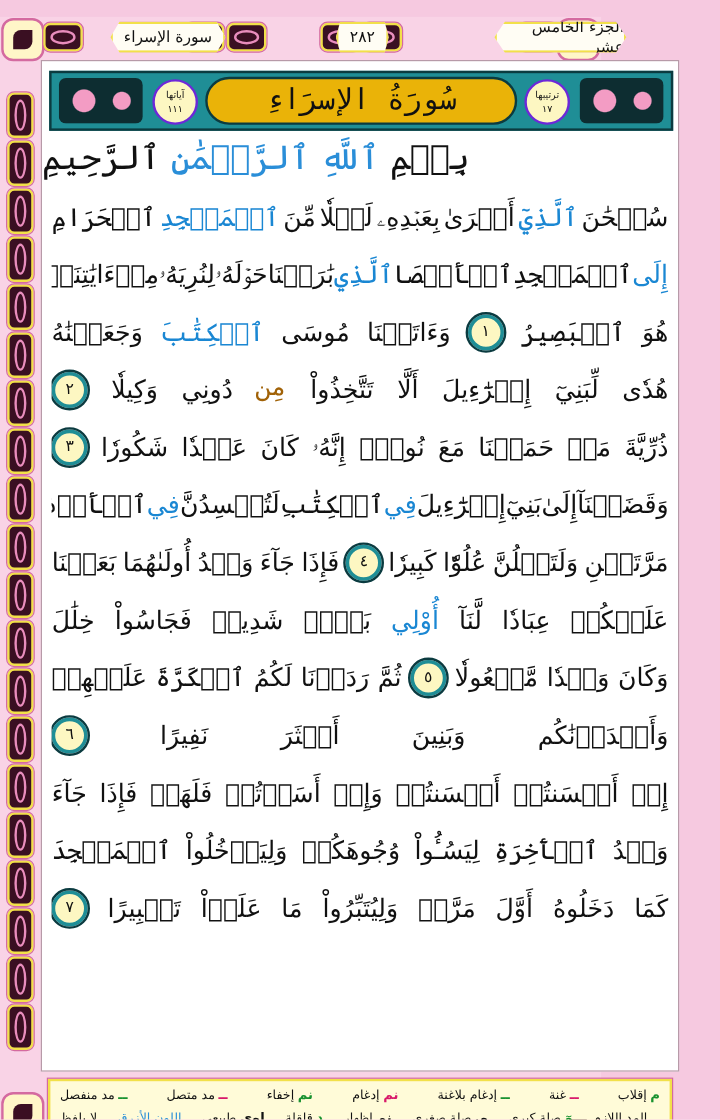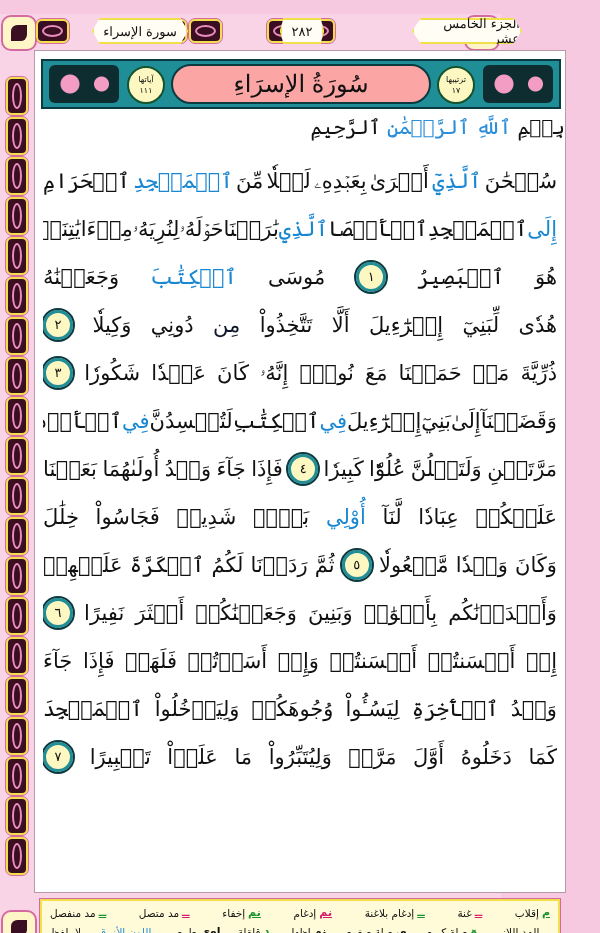--- a/index.html
+++ b/index.html
@@ -70,50 +70,50 @@
     background:
       radial-gradient(circle at 30% 50%, #f39cc4 0 9px, transparent 10px),
       radial-gradient(circle at 75% 50%, #f39cc4 0 7px, transparent 8px),
       #0d2d31;
     border-radius: 6px;
   }
   .orn-l { left: 6px; }
   .orn-r { right: 6px; }
   .banner .medal {
     position: absolute; top: 5px; width: 38px; height: 38px; border-radius: 50%;
-    background: #fdf7c2; border: 2px solid #14532d;
+    background: #fdf7c2; border: 2px solid #6d28d9;
     display: flex; flex-direction: column; align-items: center; justify-content: center;
     font-family: "DejaVu Serif", serif; font-size: 8px; line-height: 11px; color: #111;
   }
   .medal-l { left: 84px; }
   .medal-r { right: 84px; text-align: right; }
   .banner .title-box {
-    width: 260px; height: 40px; background: #fca5a5; border: 2px solid #0b3b40;
+    width: 260px; height: 40px; background: #eab308; border: 2px solid #0b3b40;
     border-radius: 22px; display: flex; align-items: center; justify-content: center;
-    font-family: Liberation Sans, sans-serif; font-size: 24px; color: #111; direction: rtl;
+    font-family: Liberation Mono, monospace; font-size: 24px; color: #111; direction: rtl;
   }
 
   
   .basmala {
     position: absolute; left: 0; right: 0; top: 64px; height: 40px;
-    text-align: right; direction: rtl;
-    font-family: "DejaVu Serif", serif; font-size: 20px; color: #111; margin-left: 48px;
+    text-align: left; direction: rtl;
+    font-family: "DejaVu Serif", serif; font-size: 28px; color: #111;
   }
   .basmala .blue { color: #2a8ed8; }
 
   
   .lines { position: absolute; left: 8px; right: 8px; top: 106px; }
   .line {
     height: 48px; direction: rtl; text-align: justify; text-align-last: justify;
     font-family: "DejaVu Serif", serif; font-size: 21px; line-height: 48px; color: #111;
     white-space: nowrap; overflow: hidden; display: flex; justify-content: space-between; align-items: center;
   }
   .w { display: inline-block; }
   .w.blue { color: #1a87d3; }
-  .w.green { color: #0f172a; }
+  .w.green { color: #a16207; font-family: Liberation Mono, monospace; }
 
   .ayah {
     display: inline-flex; align-items: center; justify-content: center;
     width: 30px; height: 30px; border-radius: 50%;
     background: #fdf7c2; border: 3px solid #1f8e96; outline: 2px solid #0b3b40;
     font-family: "DejaVu Serif", serif; font-size: 13px; color: #111; flex: none;
   }
 
   
   .hizb-marker {
@@ -124,21 +124,21 @@
 
   
   .legend {
     position: absolute; left: 40px; top: 885px; width: 520px; height: 44px;
     background: #fffbd8; border: 2px solid #f2e04a; outline: 1px solid #d46aa0;
     direction: rtl; padding: 2px 8px;
     font-family: "DejaVu Sans", sans-serif; font-size: 10.5px; color: #111;
   }
   .legend-row { display: flex; justify-content: space-between; align-items: center; height: 19px; }
   .lg { display: inline-flex; align-items: center; gap: 3px; white-space: nowrap; }
-  .sw { font-weight: bold; font-size: 11px; text-decoration: underline; }
+  .sw { font-weight: bold; font-size: 11px; }
   .sw.red { color: #d8186a; }
   .sw.green { color: #18922f; }
   .lg.blue-text { color: #2a8ed8; }
 </style>
 </head>
 <body>
 
 <div class="frame">
   <div class="corner c-tl"></div>
   <div class="corner c-tr"></div>
@@ -251,20 +251,21 @@
           <span class="w">بَٰرَكۡنَا</span>
           <span class="w">حَوۡلَهُۥ</span>
           <span class="w">لِنُرِيَهُۥ</span>
           <span class="w">مِنۡ</span>
           <span class="w">ءَايَٰتِنَآۚ</span>
         </div>
         <div class="line">
           <span class="w">هُوَ</span>
           <span class="w">ٱلۡبَصِيرُ</span>
           <span class="ayah">١</span>
+          <span class="w">وَءَاتَيۡنَا</span>
           <span class="w">مُوسَى</span>
           <span class="w blue">ٱلۡكِتَٰبَ</span>
           <span class="w">وَجَعَلۡنَٰهُ</span>
         </div>
         <div class="line">
           <span class="w">هُدٗى</span>
           <span class="w">لِّبَنِيٓ</span>
           <span class="w">إِسۡرَٰٓءِيلَ</span>
           <span class="w">أَلَّا</span>
           <span class="w">تَتَّخِذُواْ</span>
@@ -324,23 +325,21 @@
           <span class="w">مَّفۡعُولٗا</span>
           <span class="ayah">٥</span>
           <span class="w">ثُمَّ</span>
           <span class="w">رَدَدۡنَا</span>
           <span class="w">لَكُمُ</span>
           <span class="w">ٱلۡكَرَّةَ</span>
           <span class="w">عَلَيۡهِمۡ</span>
         </div>
         <div class="line">
           <span class="w">وَأَمۡدَدۡنَٰكُم</span>
-          <span class="w">بِأَمۡوَٰلٖ</span>
           <span class="w">وَبَنِينَ</span>
-          <span class="w">وَجَعَلۡنَٰكُمۡ</span>
           <span class="w">أَكۡثَرَ</span>
           <span class="w">نَفِيرًا</span>
           <span class="ayah">٦</span>
         </div>
         <div class="line">
           <span class="w">إِنۡ</span>
           <span class="w">أَحۡسَنتُمۡ</span>
           <span class="w">أَحۡسَنتُمۡ</span>
           <span class="w">وَإِنۡ</span>
           <span class="w">أَسَأۡتُمۡ</span>

